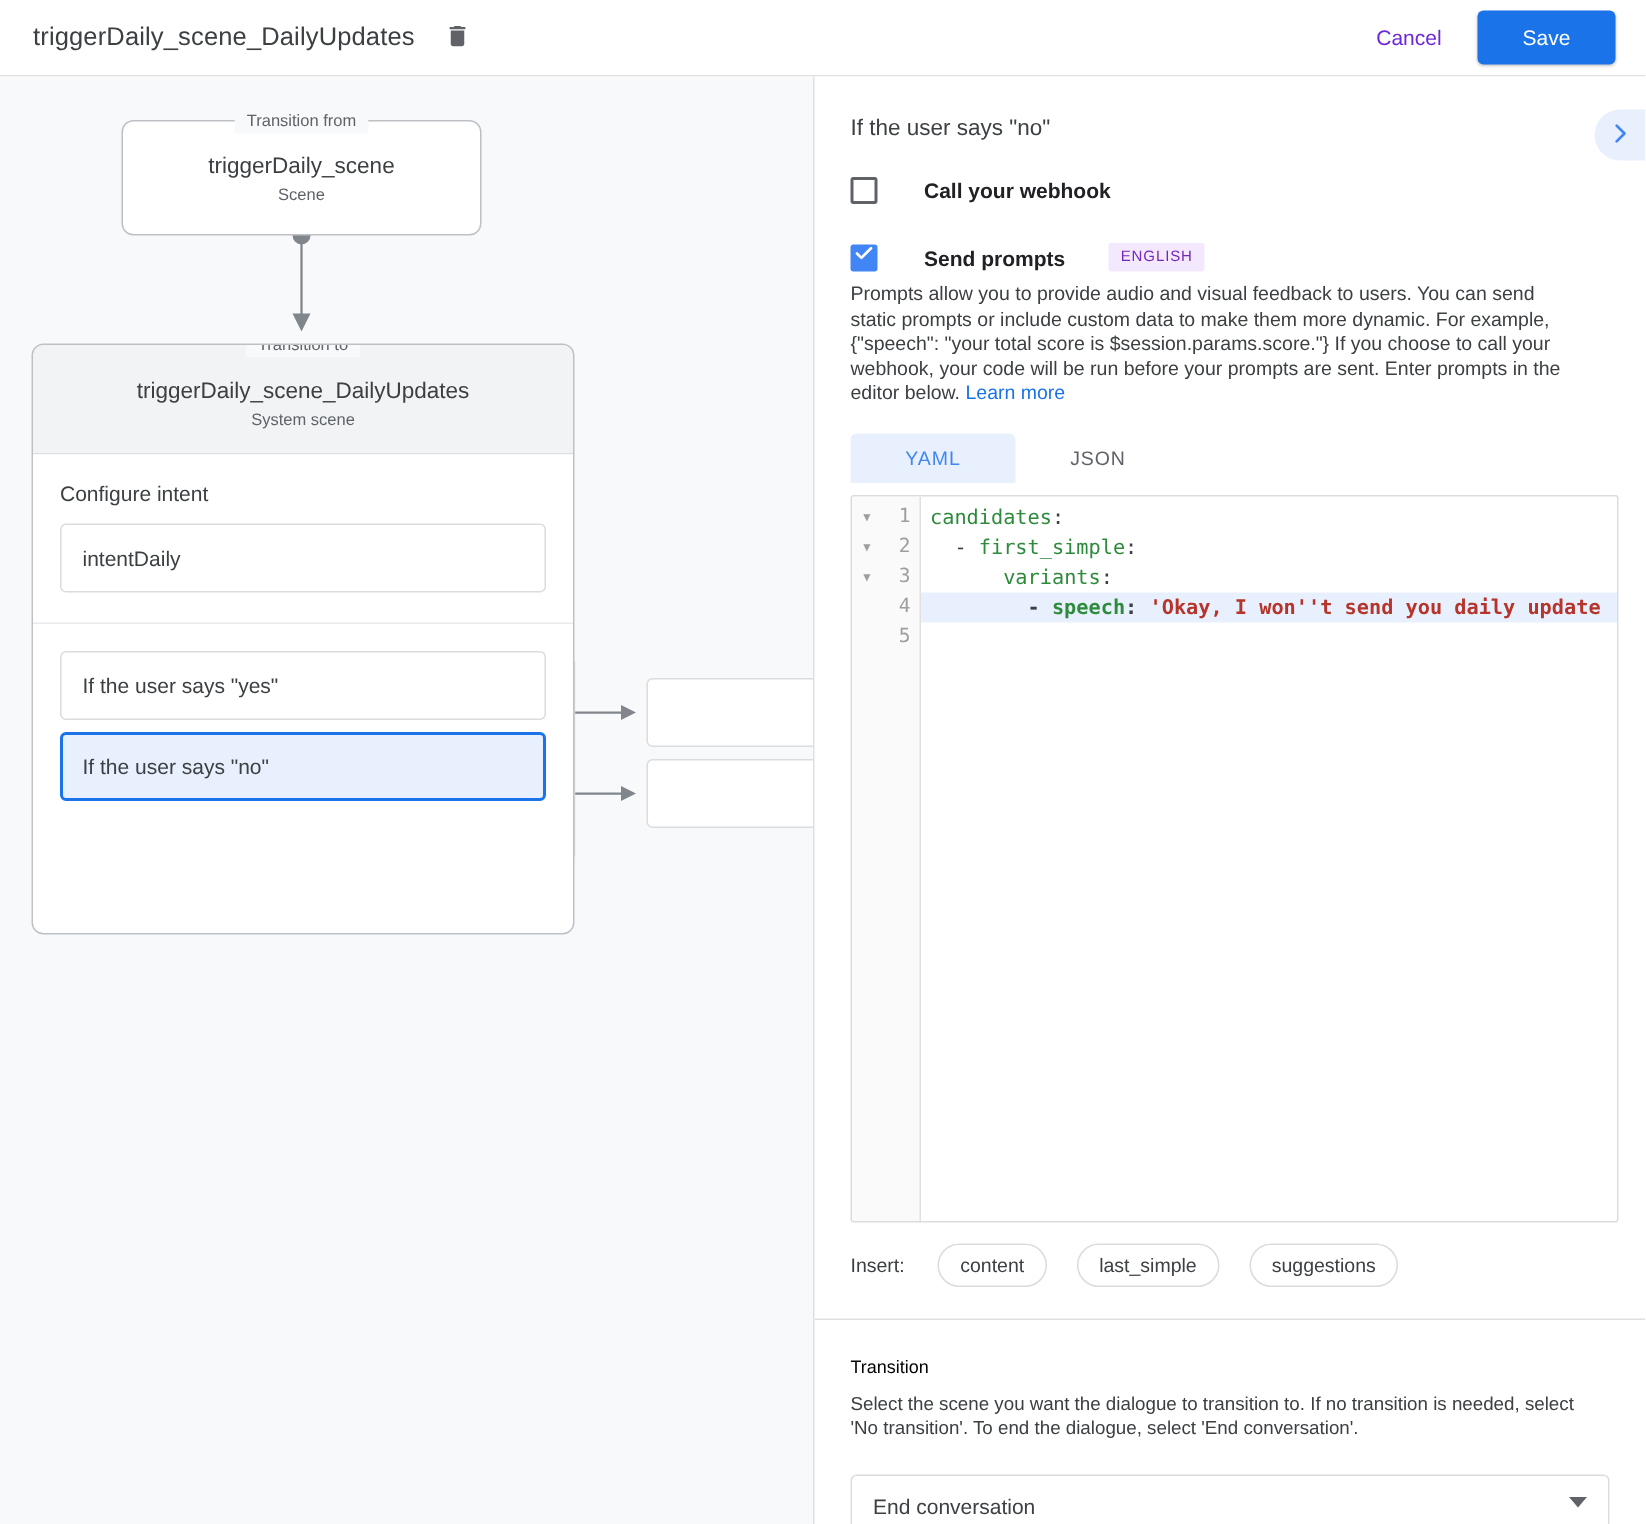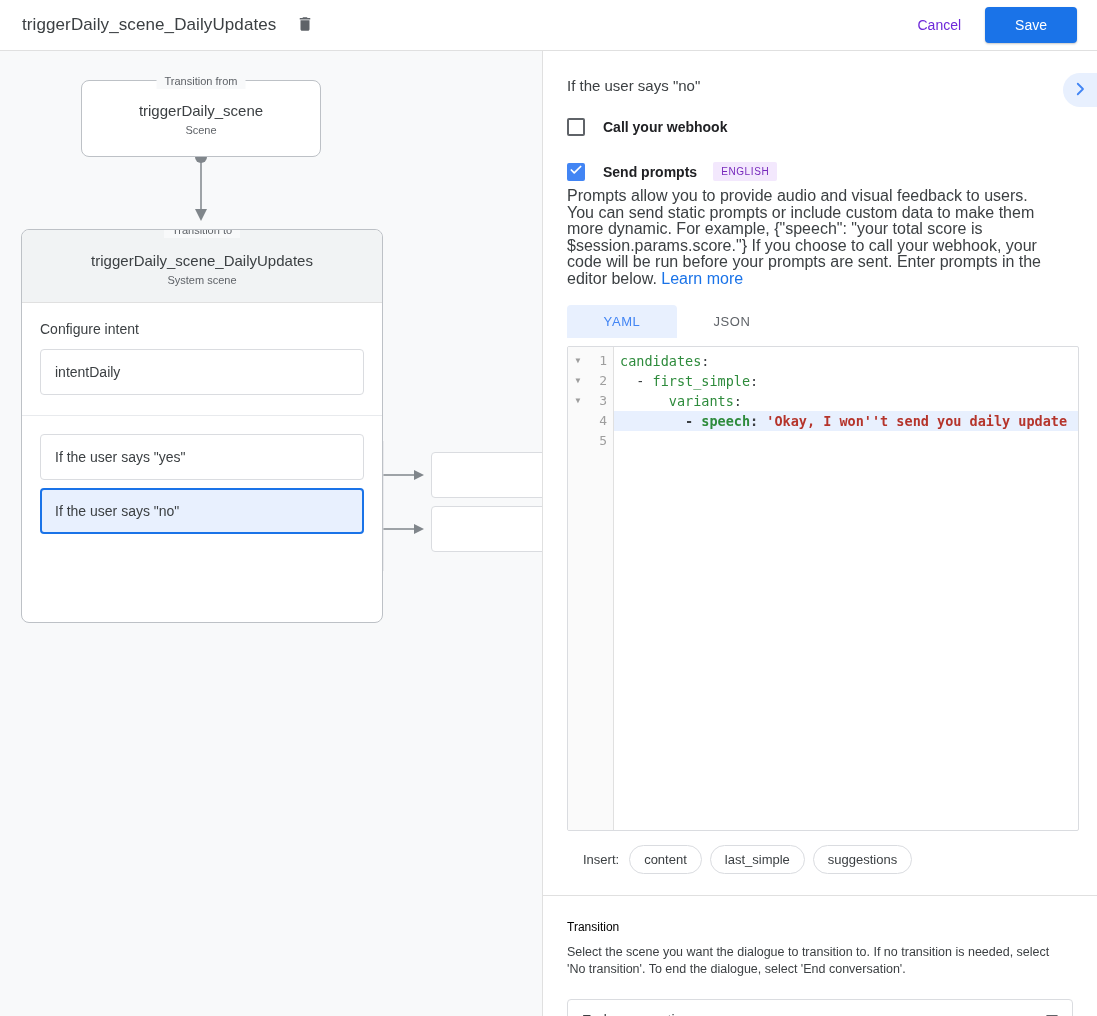--- a/index.html
+++ b/index.html
@@ -114,41 +114,41 @@
     position: relative; padding: 26px 24px 0 24px;
   }
   .panel-title { font-size: 15px; color: #3c4043; }
   .collapse-btn {
     position: absolute; right: 0; top: 22px;
     width: 34px; height: 34px; border-radius: 17px 0 0 17px;
     background: #e8f0fe; border: none; cursor: pointer;
     display: flex; align-items: center; justify-content: center;
   }
 
-  .check-row { display: flex; align-items: center; padding: 0 24px; }
+  .check-row { display: flex; align-items: center; padding: 0 24px; gap: 13px; }
   .check-row.webhook { margin-top: 24px; }
   .check-row.prompts { margin-top: 26px; }
   .cbox {
     width: 18px; height: 18px; border: 2px solid #5f6368; border-radius: 2px;
     background: #ffffff; cursor: pointer; flex: 0 0 auto;
   }
   .cbox.checked {
     background: #4285f4; border-color: #4285f4;
     display: flex; align-items: center; justify-content: center;
   }
   .check-label {
     margin-left: 18px; font-size: 14px; color: #202124; font-weight: bold;
   }
   .lang-badge {
     margin-left: 16px; background: #f3e8fd; color: #7627bb;
     font-size: 10px; letter-spacing: .6px; padding: 4px 8px; border-radius: 2px;
     font-weight: normal;
   }
   .desc {
-    padding: 7px 24px 0 24px; font-size: 16px; color: #3c4043;
+    padding: 7px 24px 0 24px; font-size: 13px; color: #3c4043;
     line-height: 16.5px; max-width: 530px;
   }
   .desc a { color: #1a73e8; text-decoration: none; }
 
   
   .tabs { display: flex; margin: 18px 0 0 24px; }
   .tab {
     min-width: 110px; text-align: center; font-size: 13px; font-weight: 500;
     letter-spacing: .6px; padding: 9px 18px; color: #5f6368; cursor: pointer;
     border-radius: 4px 4px 0 0; background: transparent; border: none;
@@ -183,22 +183,22 @@
     overflow: hidden; white-space: pre;
   }
   .cline { height: 20px; line-height: 20px; padding-left: 6px; }
   .cline.hl { background: #e8f0fe; font-weight: bold; }
   .k { color: #2e8b3c; }
   .p { color: #3c4043; }
   .s { color: #b5342b; }
 
   
   .insert-row {
-    display: flex; align-items: center; gap: 8px;
-    margin: 14px 0 0 40px;
+    display: flex; align-items: center; gap: 20px;
+    margin: 14px 0 0 24px;
   }
   .insert-label { font-size: 13px; color: #3c4043; margin-right: 2px; }
   .chip {
     border: 1px solid #dadce0; border-radius: 16px; padding: 6px 14px;
     font-size: 13px; color: #3c4043; background: #ffffff; cursor: pointer;
     font-family: inherit;
   }
 
   .panel-divider {
     margin-top: 21px; height: 1px; background: #e0e0e0; width: 100%;

